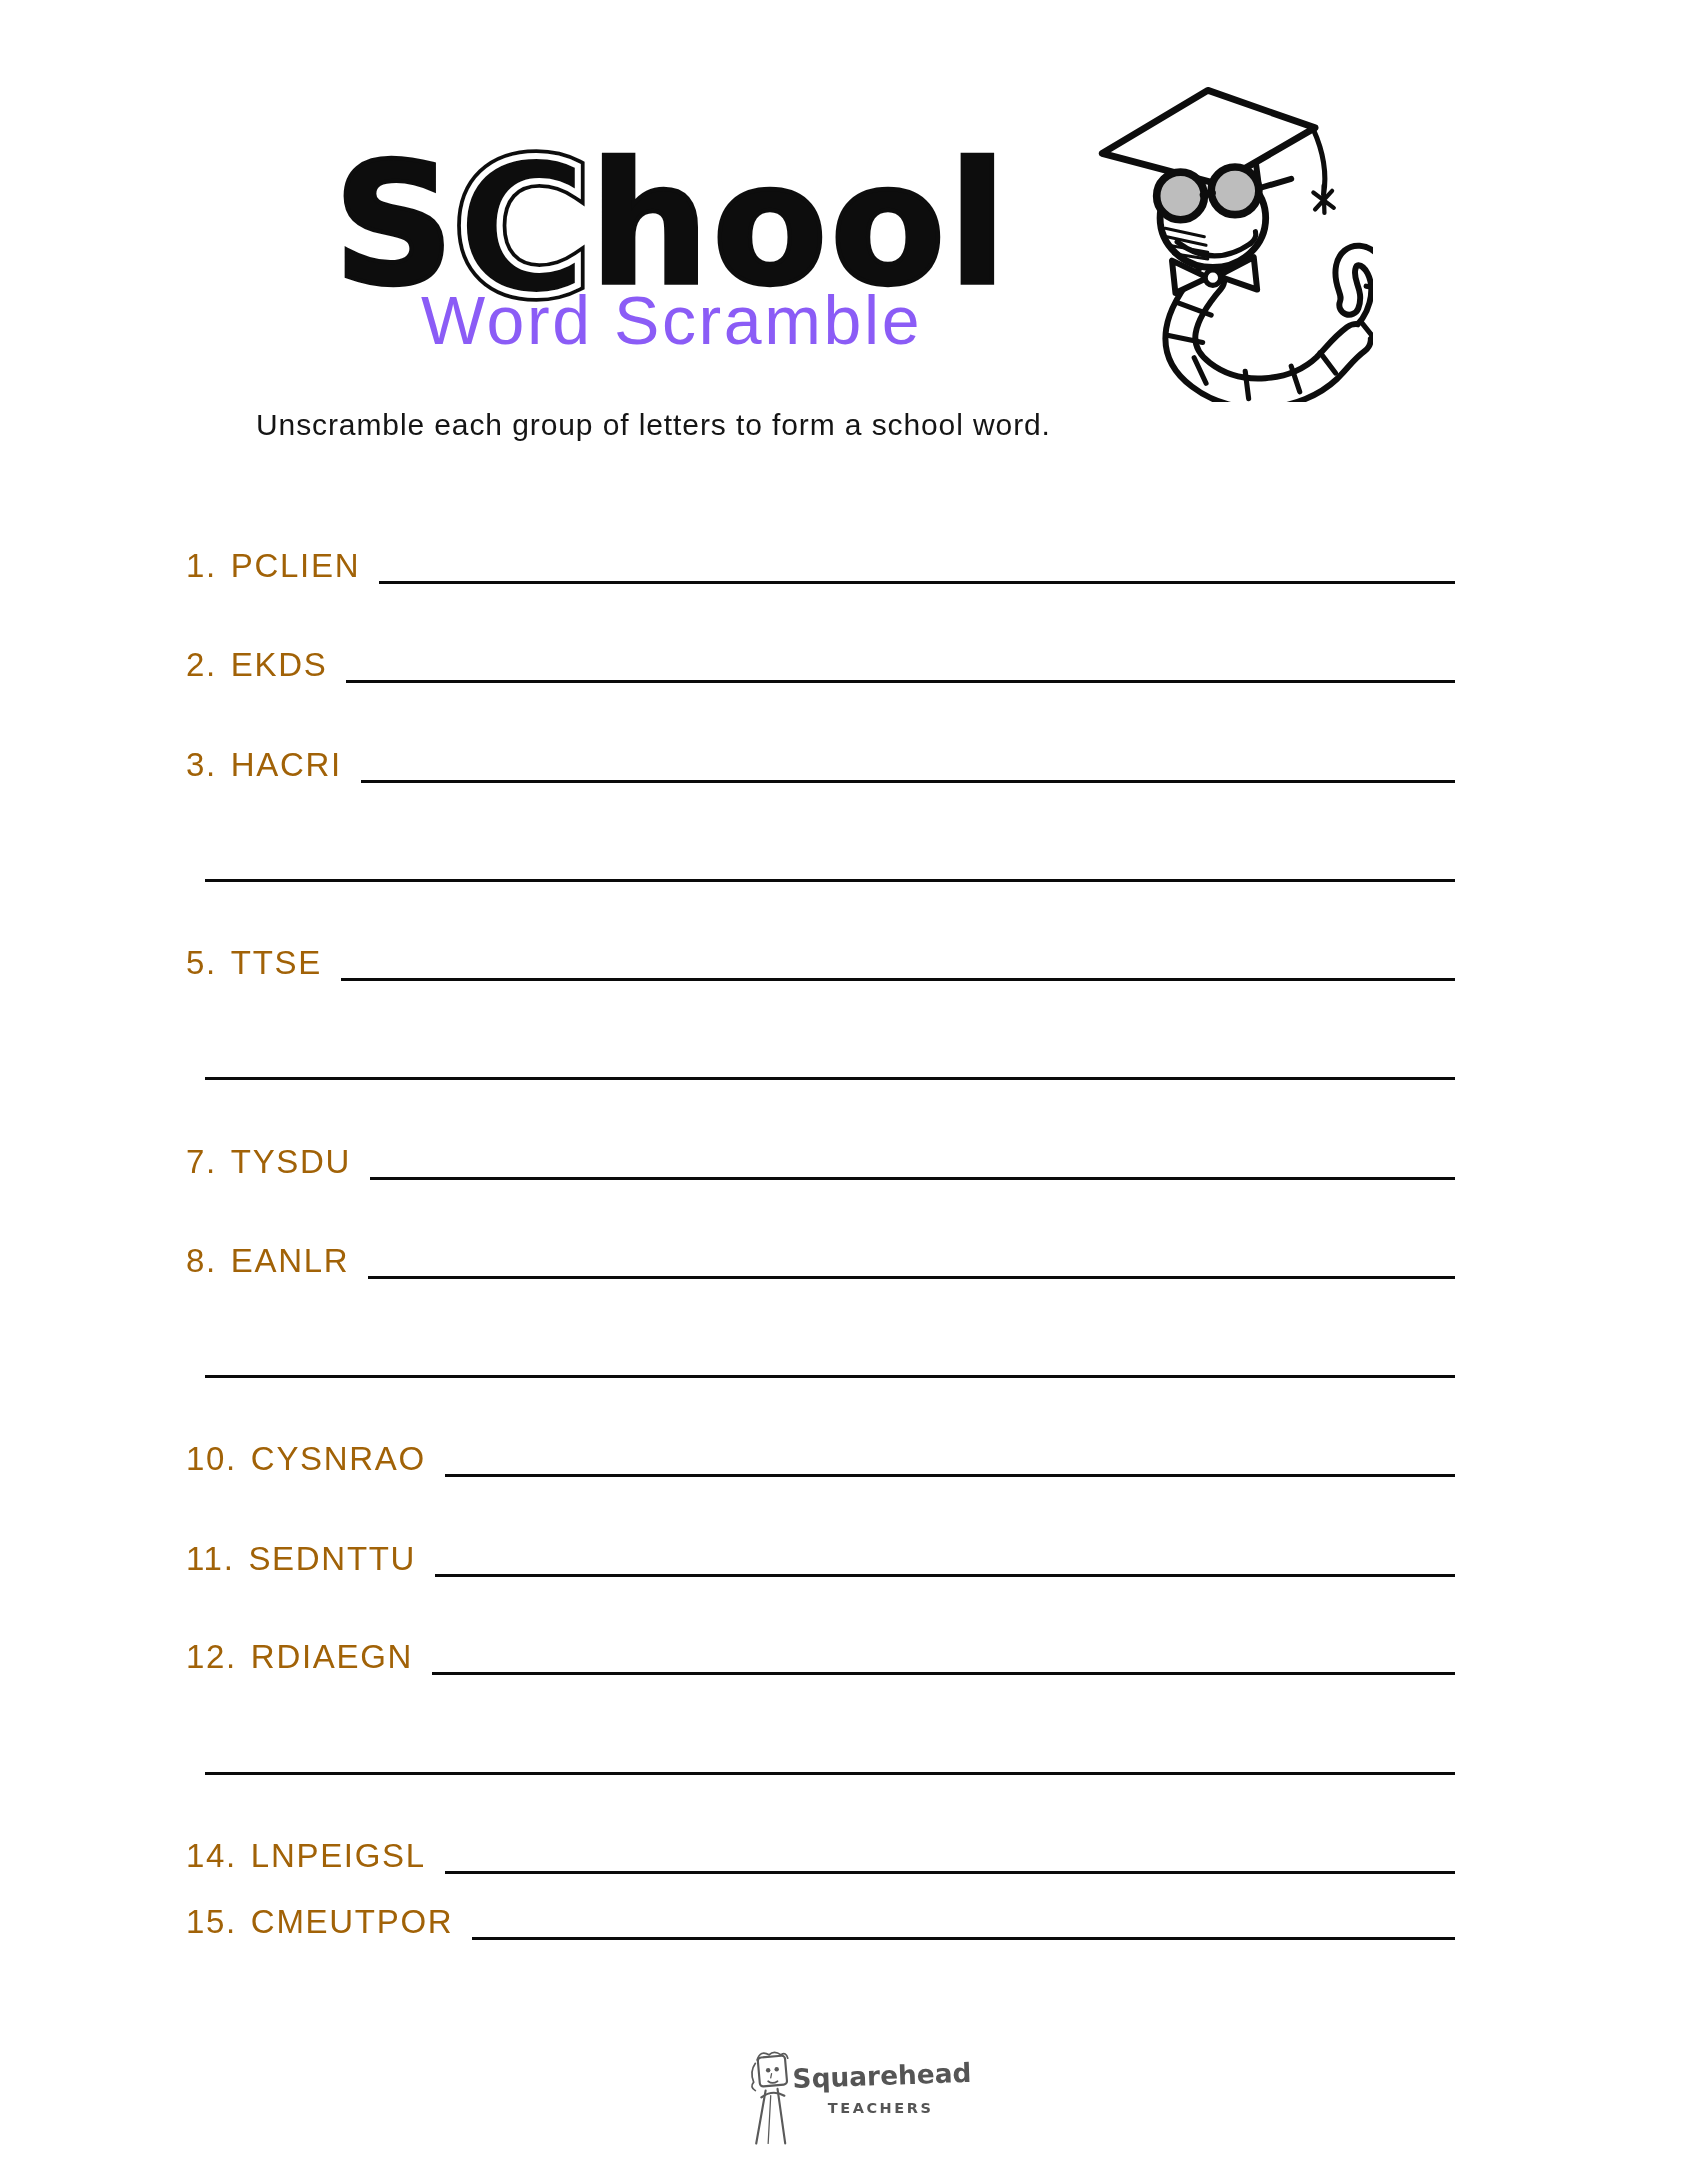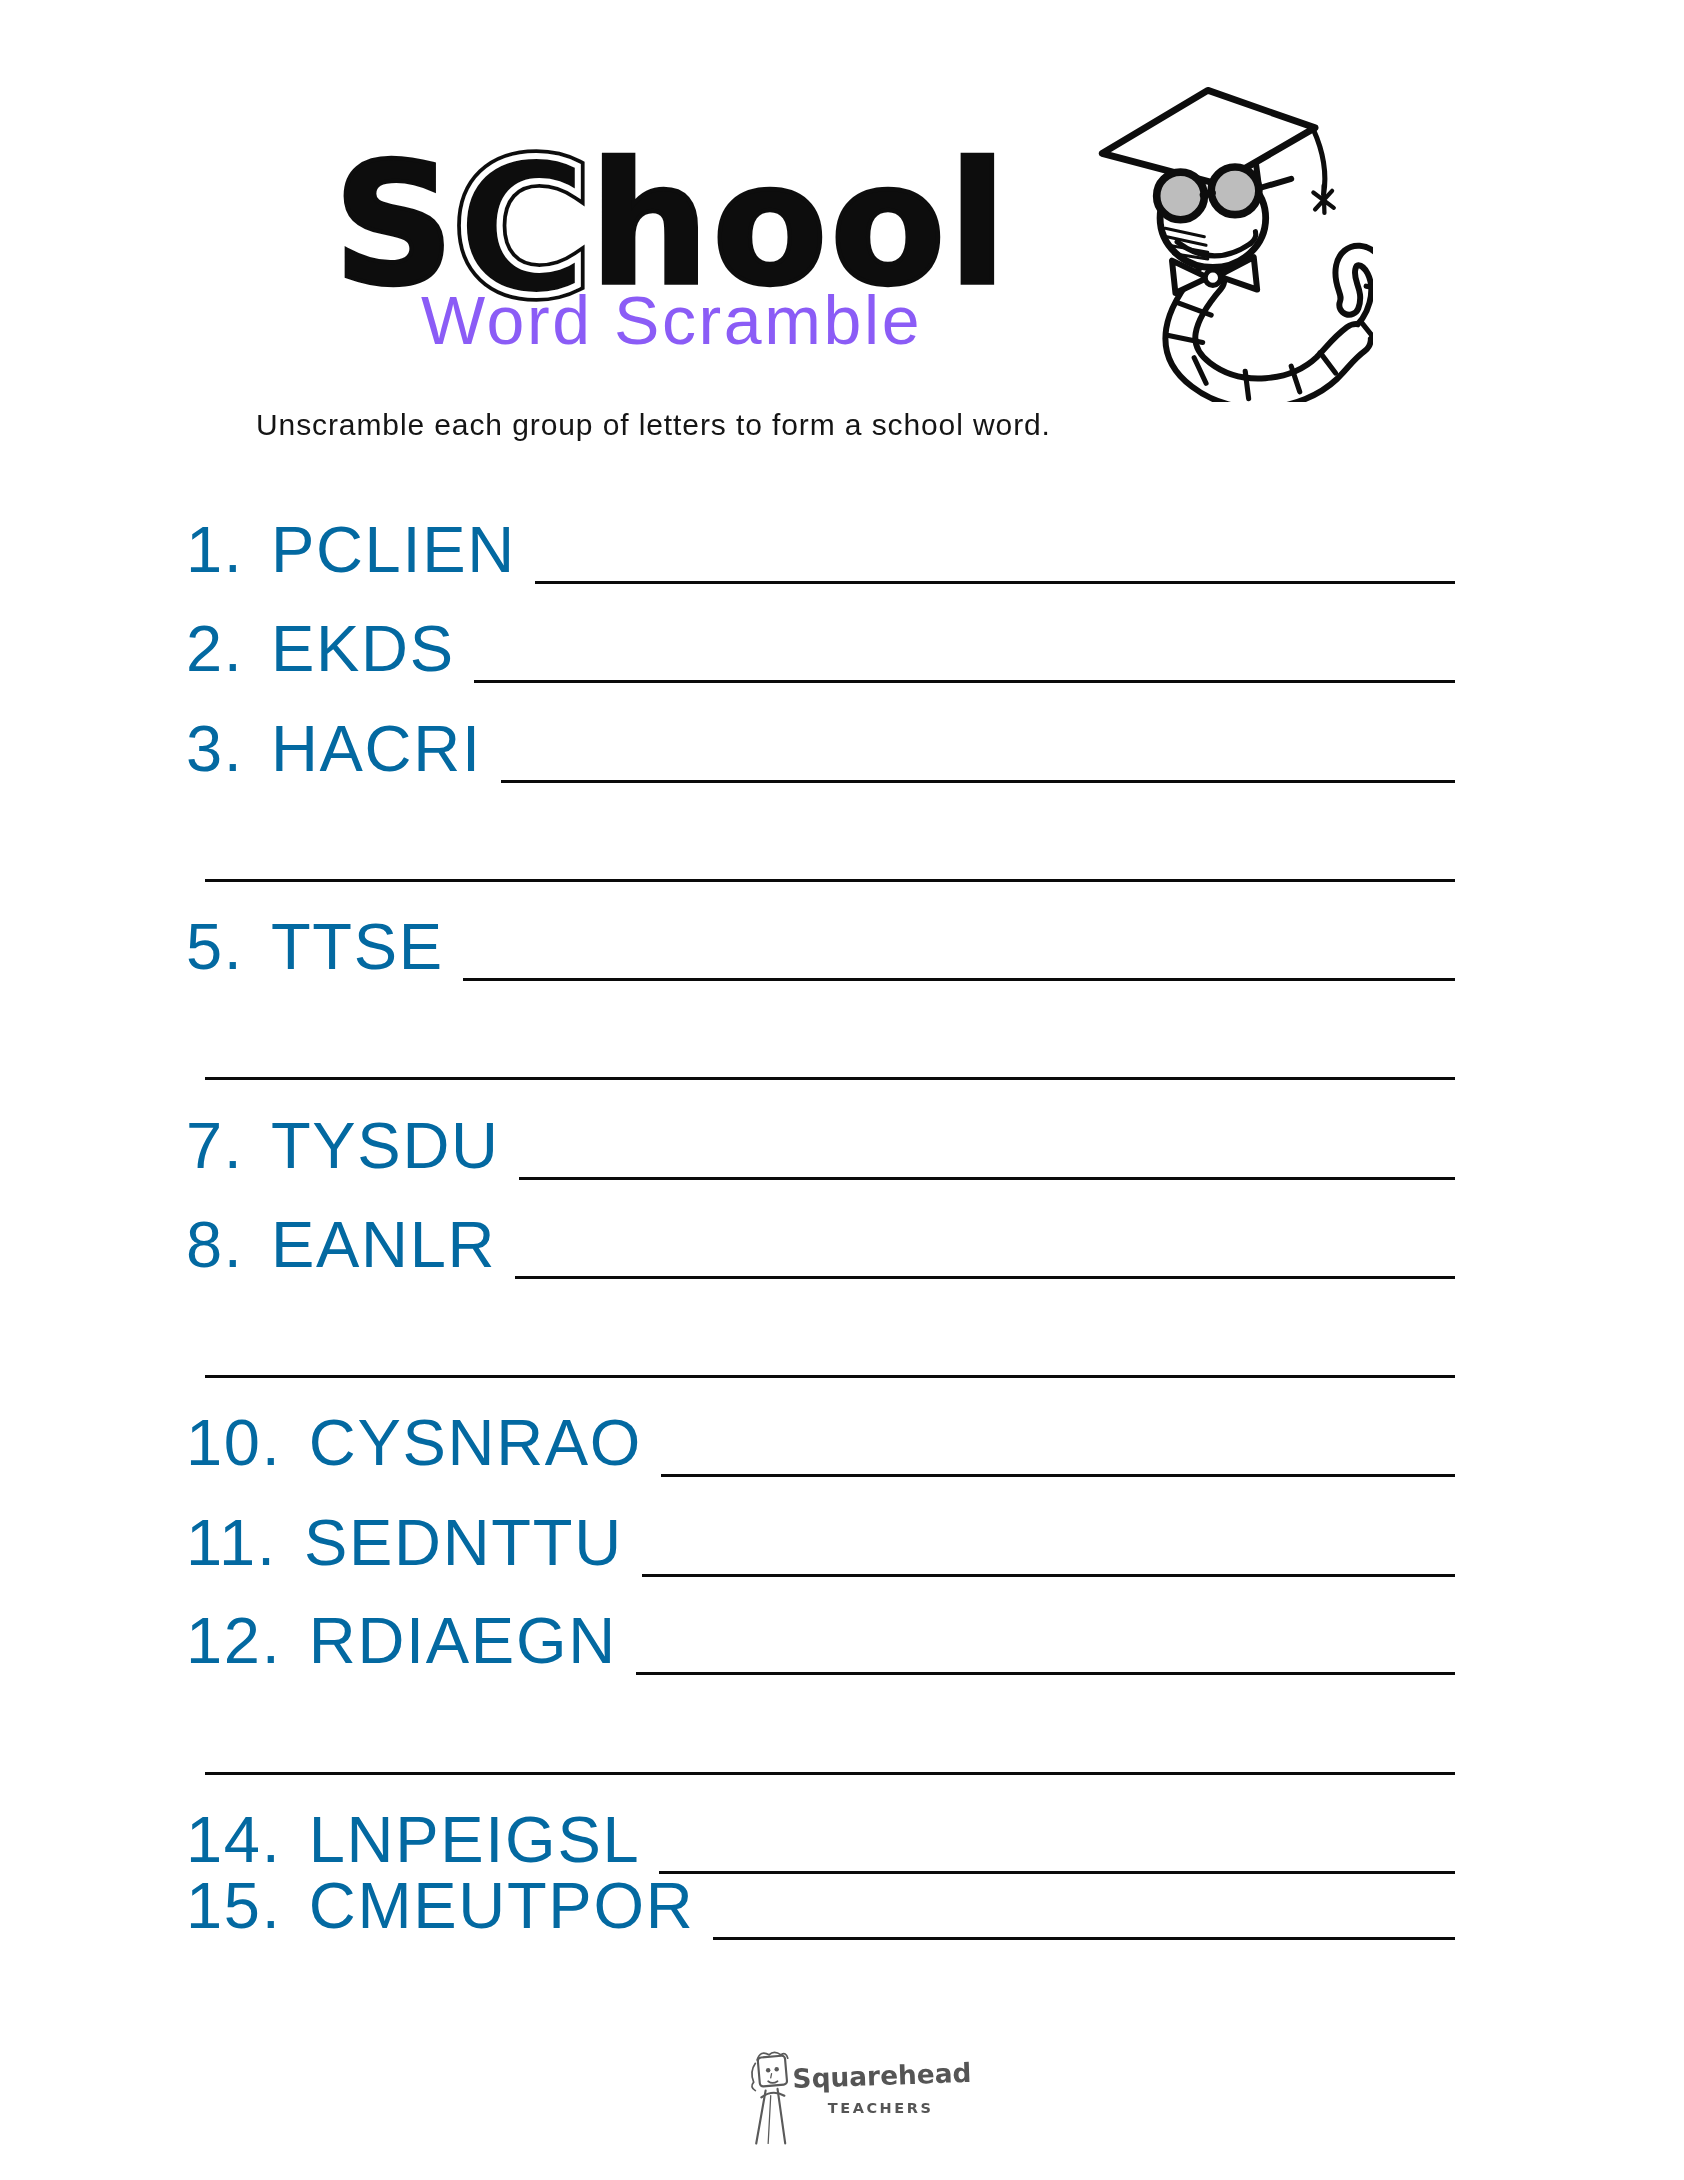--- a/index.html
+++ b/index.html
@@ -41,22 +41,22 @@
     color:#151515;white-space:nowrap;
   }
   
   .worm{position:absolute;left:1080px;top:75px;width:293px;height:327px;}
   
   .row{
     position:absolute;left:186px;width:1269px;height:63px;
     display:flex;align-items:flex-end;
   }
   .row .label{
-    font-size:65px;line-height:1;letter-spacing:1.7px;
-    white-space:nowrap;padding-bottom:1.7px;color:#0369a1;
+    font-size:33px;line-height:1;letter-spacing:1.7px;
+    white-space:nowrap;padding-bottom:1.7px;color:#a16207;
   }
   .row .letters{margin-left:0.42em;}
   .row .blank{
     flex:1;align-self:stretch;margin-left:19px;
     border-bottom:3.4px solid #0a0a0a;
   }
   
   .brandlogo{position:absolute;left:746px;top:2048px;width:225px;height:104px;}
   .brandlogo text{font-family:"DejaVu Sans", sans-serif;}
 </style>

